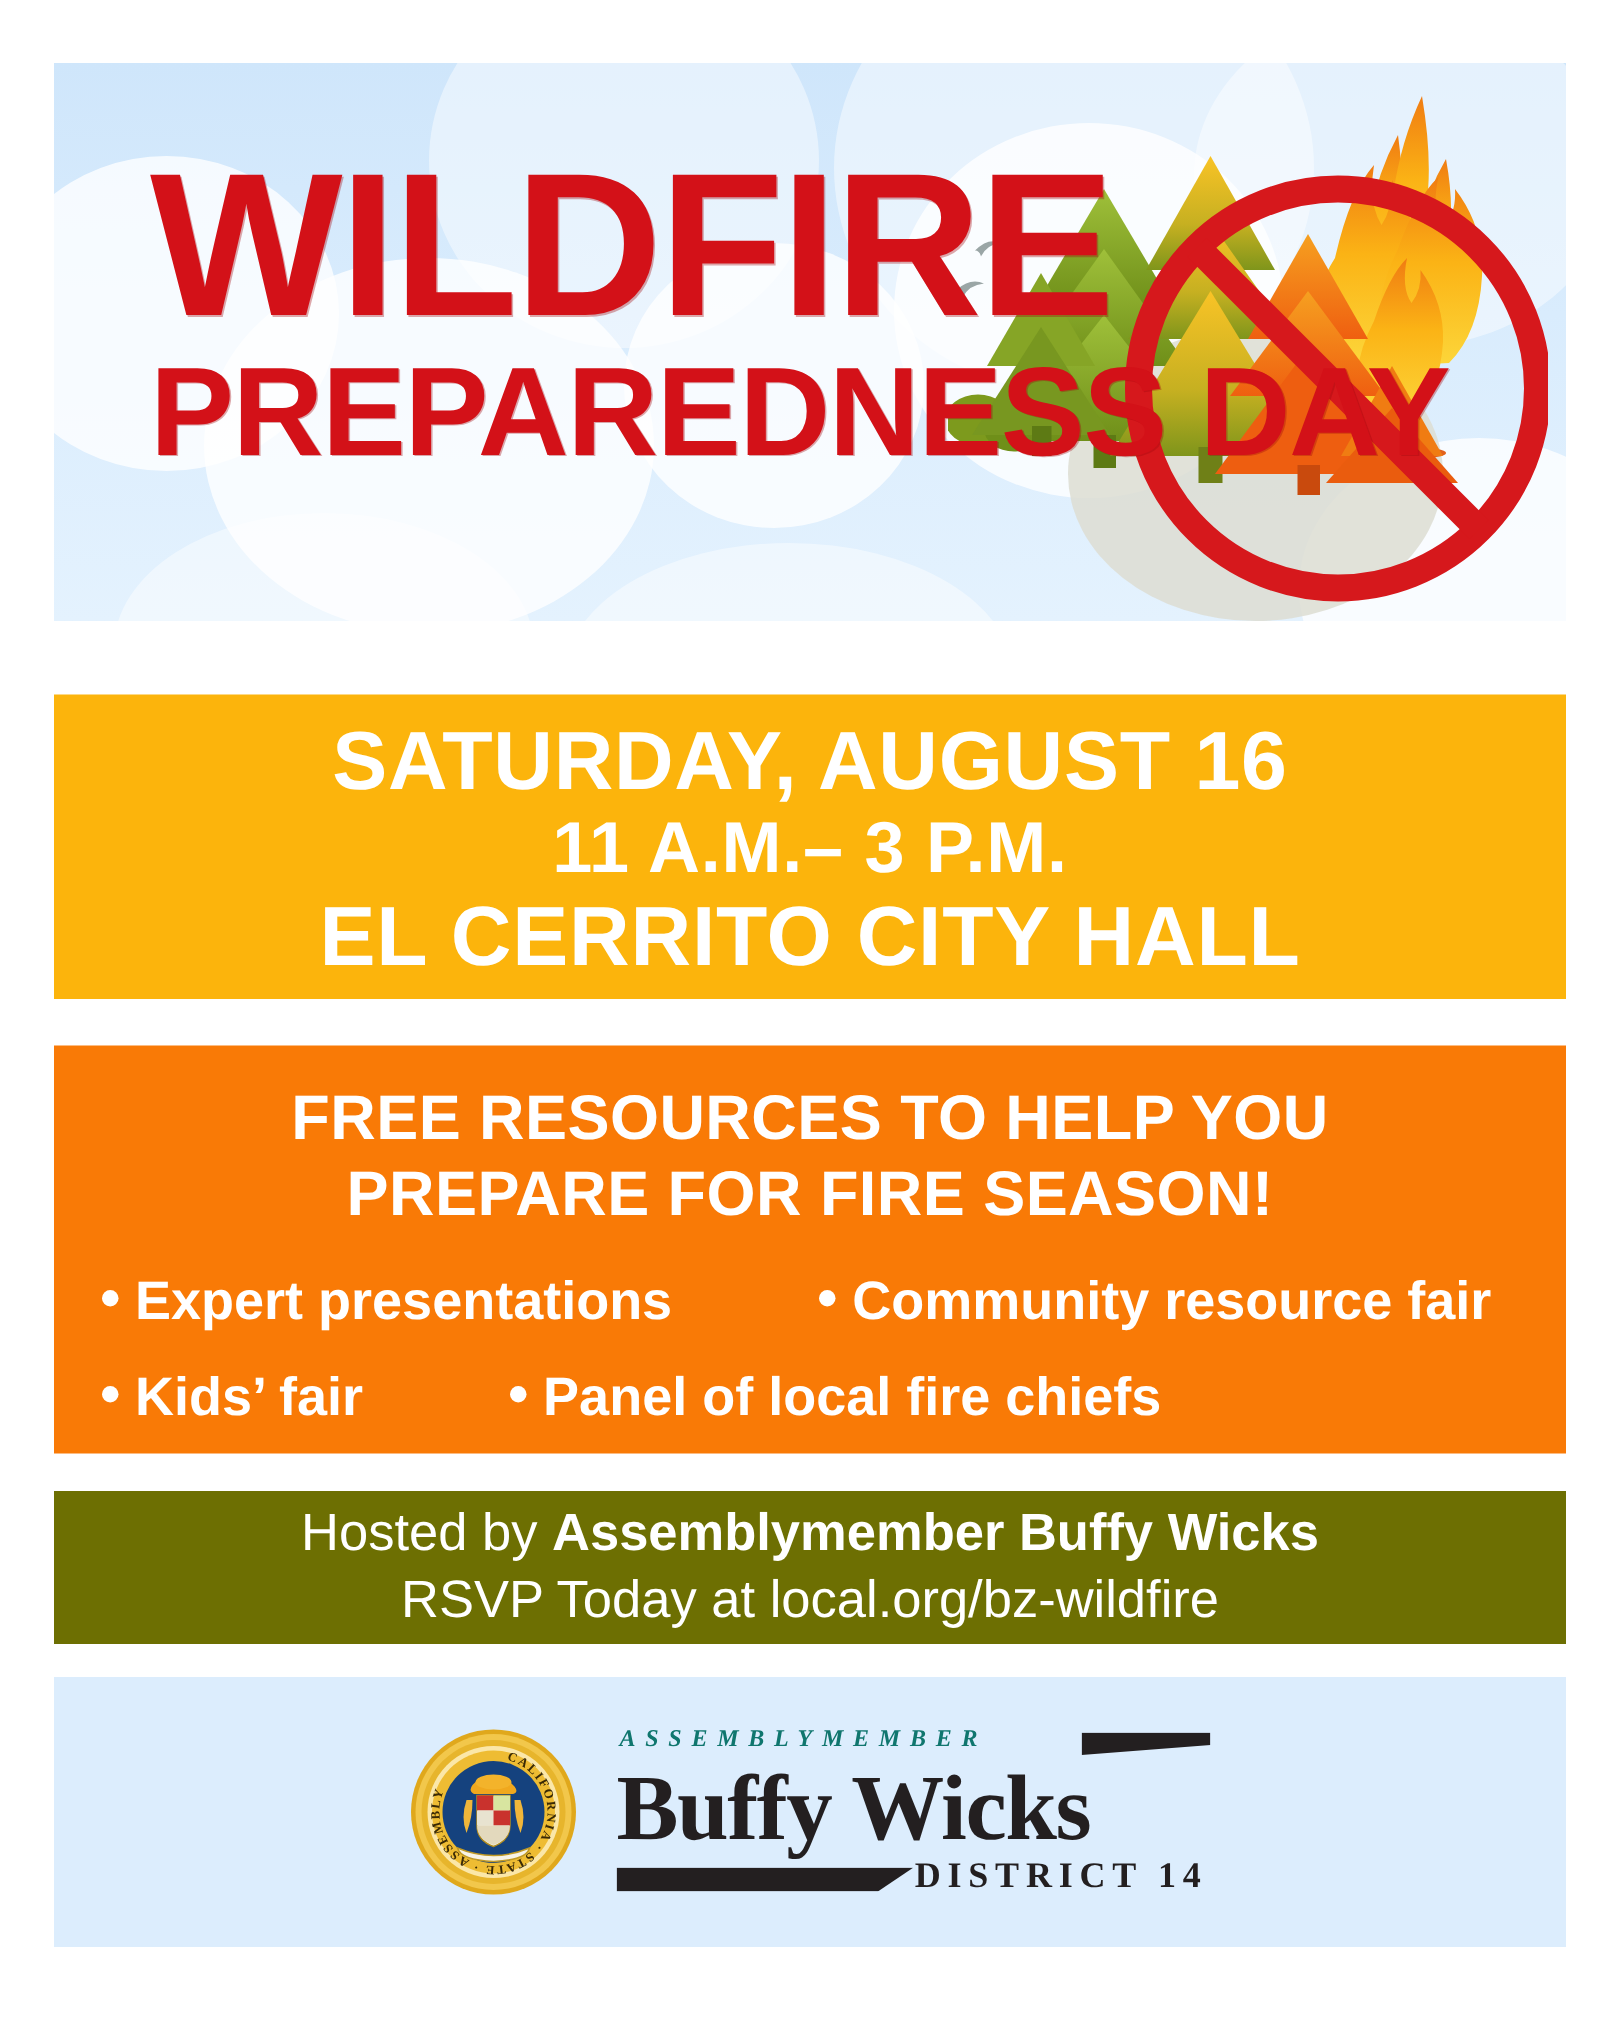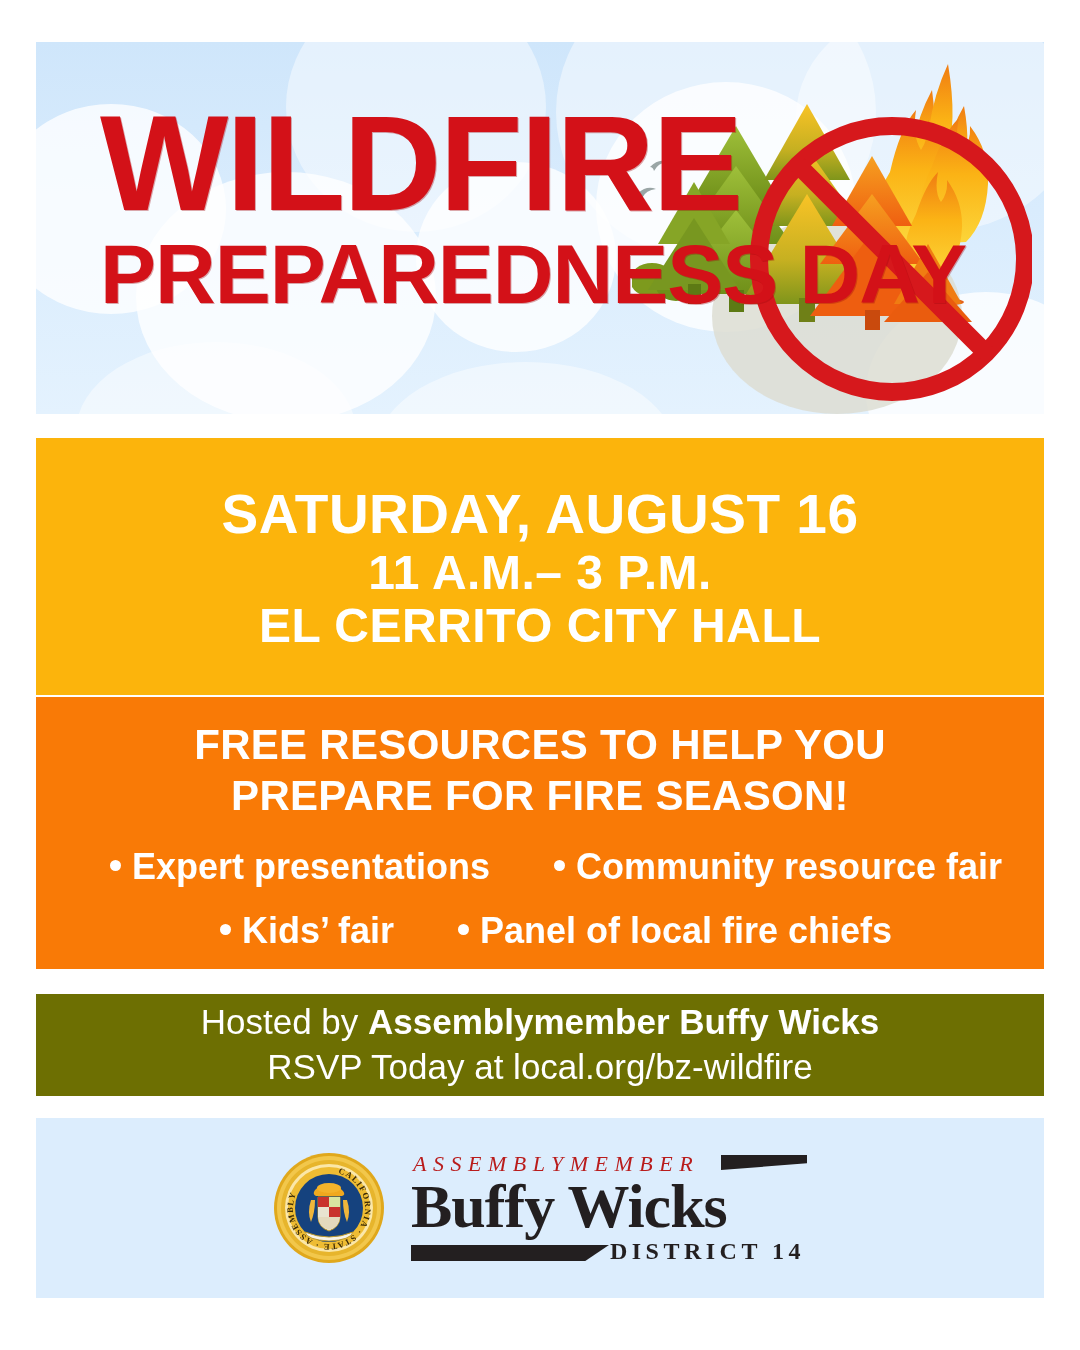--- a/index.html
+++ b/index.html
@@ -85,39 +85,39 @@
     position: absolute;
     right: 12px;
     top: 12px;
     width: 400px;
     height: 370px;
     z-index: 5;
   }
 
   
   #date-band {
-    top: 438px;
-    height: 257px;
+    top: 463px;
+    height: 203px;
     background: #fcb40c;
     display: flex;
     flex-direction: column;
     align-items: center;
     justify-content: center;
     padding-top: 4px;
   }
   .band-line {
     color: #ffffff;
     font-family: "Liberation Sans Narrow", "Liberation Sans", sans-serif;
     font-weight: 700;
     white-space: nowrap;
     text-align: center;
   }
   #date-line-1 { font-size: 55px; line-height: 1.12; letter-spacing: .5px; }
   #date-line-2 { font-size: 48px; line-height: 1.12; letter-spacing: .5px; }
-  #date-line-3 { font-size: 48px; line-height: 1.12; letter-spacing: .5px; }
+  #date-line-3 { font-size: 56px; line-height: 1.12; letter-spacing: .5px; }
 
   
   #resources-band {
     top: 697px;
     height: 272px;
     background: #f97a06;
     display: flex;
     flex-direction: column;
     align-items: center;
     justify-content: flex-start;
@@ -132,23 +132,22 @@
     letter-spacing: .3px;
     text-align: center;
     white-space: nowrap;
   }
   #bullets {
     margin-top: 26px;
     width: 100%;
   }
   .bullet-row {
     display: flex;
-    justify-content: center;
     align-items: baseline;
-    gap: 64px;
+    gap: 98px;
     margin-bottom: 24px;
     margin-left: 32px;
   }
   .bullet {
     color: #ffffff;
     font-family: "Liberation Sans Narrow", "Liberation Sans", sans-serif;
     font-weight: 700;
     font-size: 36px;
     line-height: 1.1;
     white-space: nowrap;
@@ -206,24 +205,24 @@
   #wordmark {
     position: relative;
     width: 396px;
     height: 118px;
   }
   #wm-assemblymember {
     position: absolute;
     left: 2px; top: 2px;
     font-family: "Liberation Serif", serif;
     font-style: italic;
-    font-weight: 400;
-    font-size: 22px;
+    font-weight: 700;
+    font-size: 16px;
     letter-spacing: 6.5px;
-    color: #b91c1c;
+    color: #0f766e;
     white-space: nowrap;
   }
   #wm-bar-top {
     position: absolute;
     right: 0; top: 6px;
     width: 86px; height: 15px;
     background: #231f20;
     clip-path: polygon(0 0, 100% 0, 100% 55%, 0 100%);
   }
   #wm-name {

